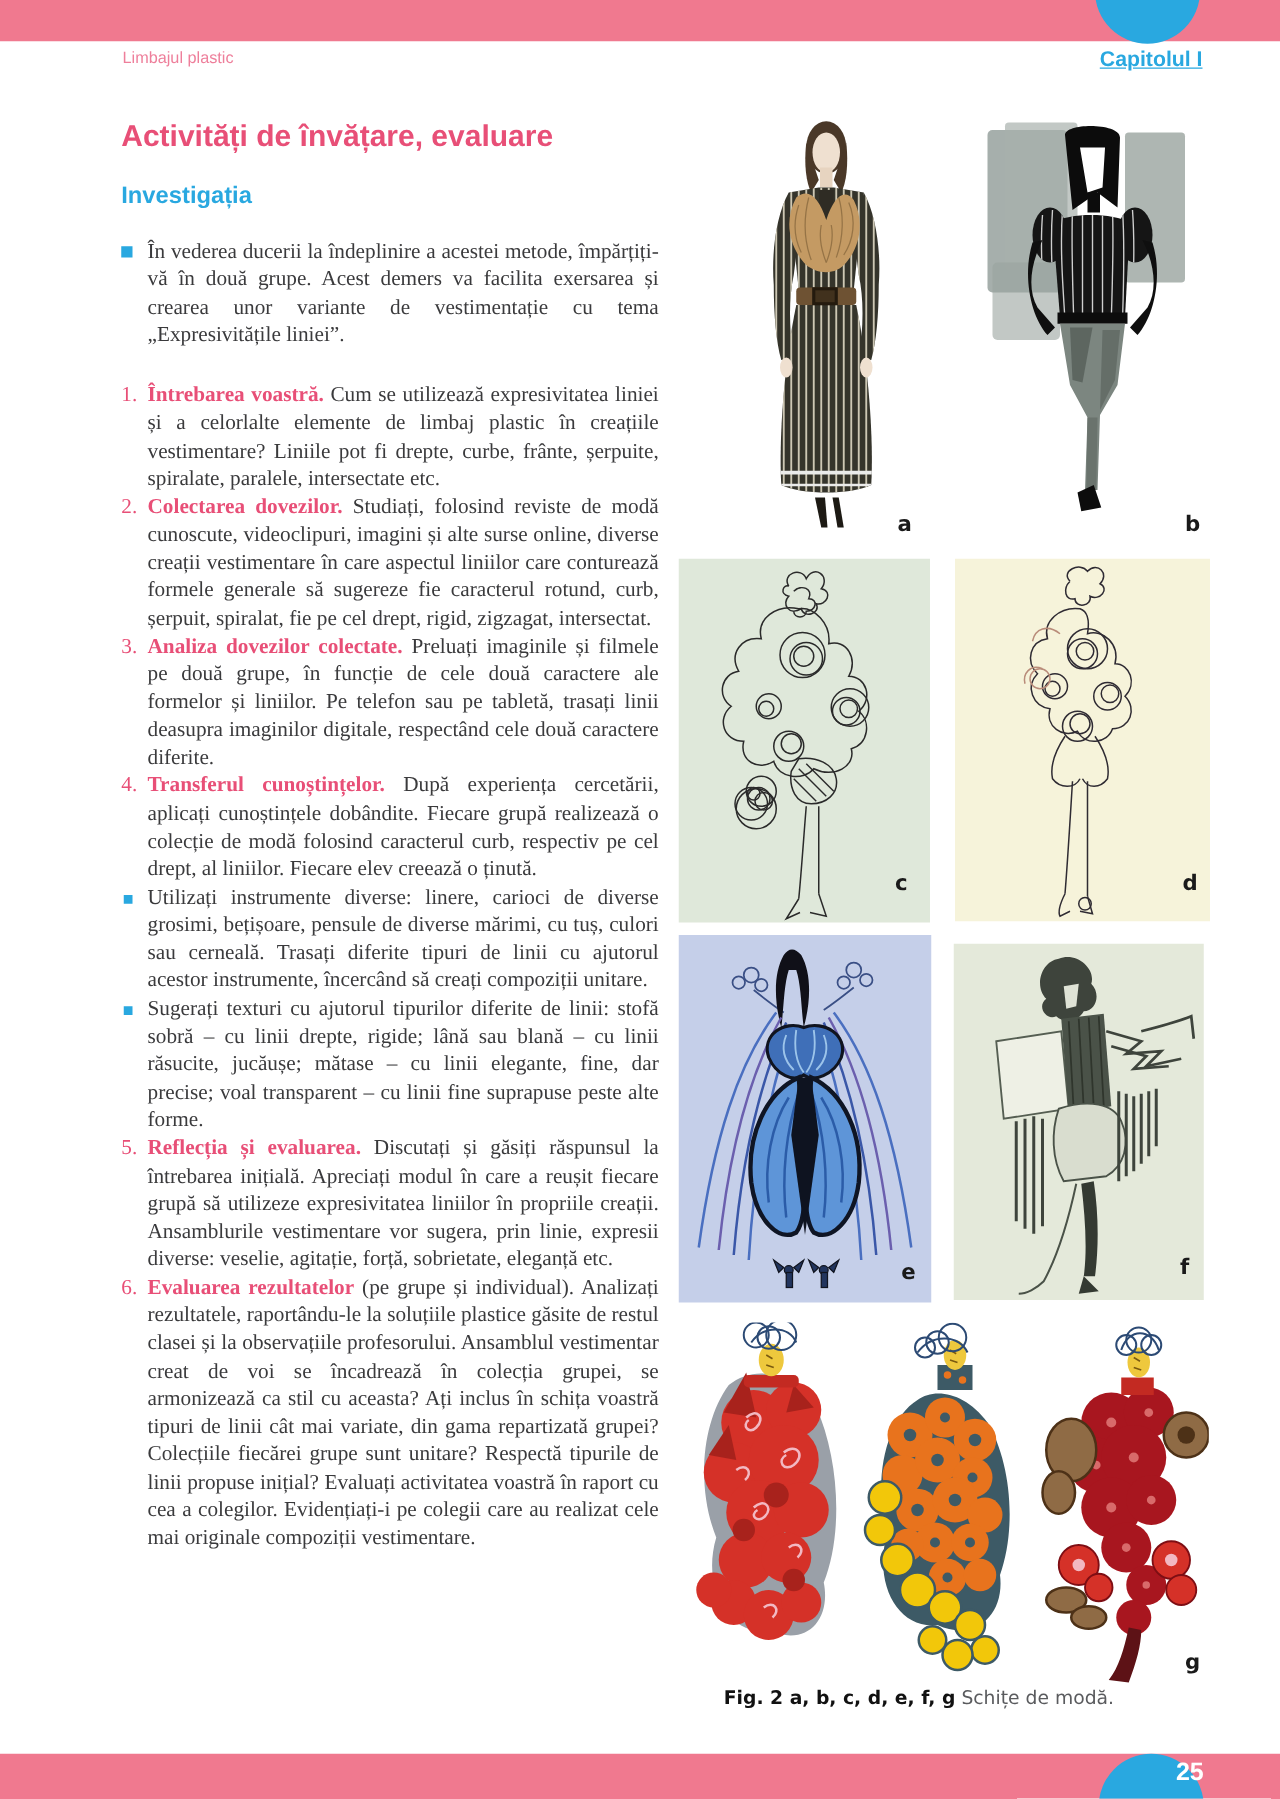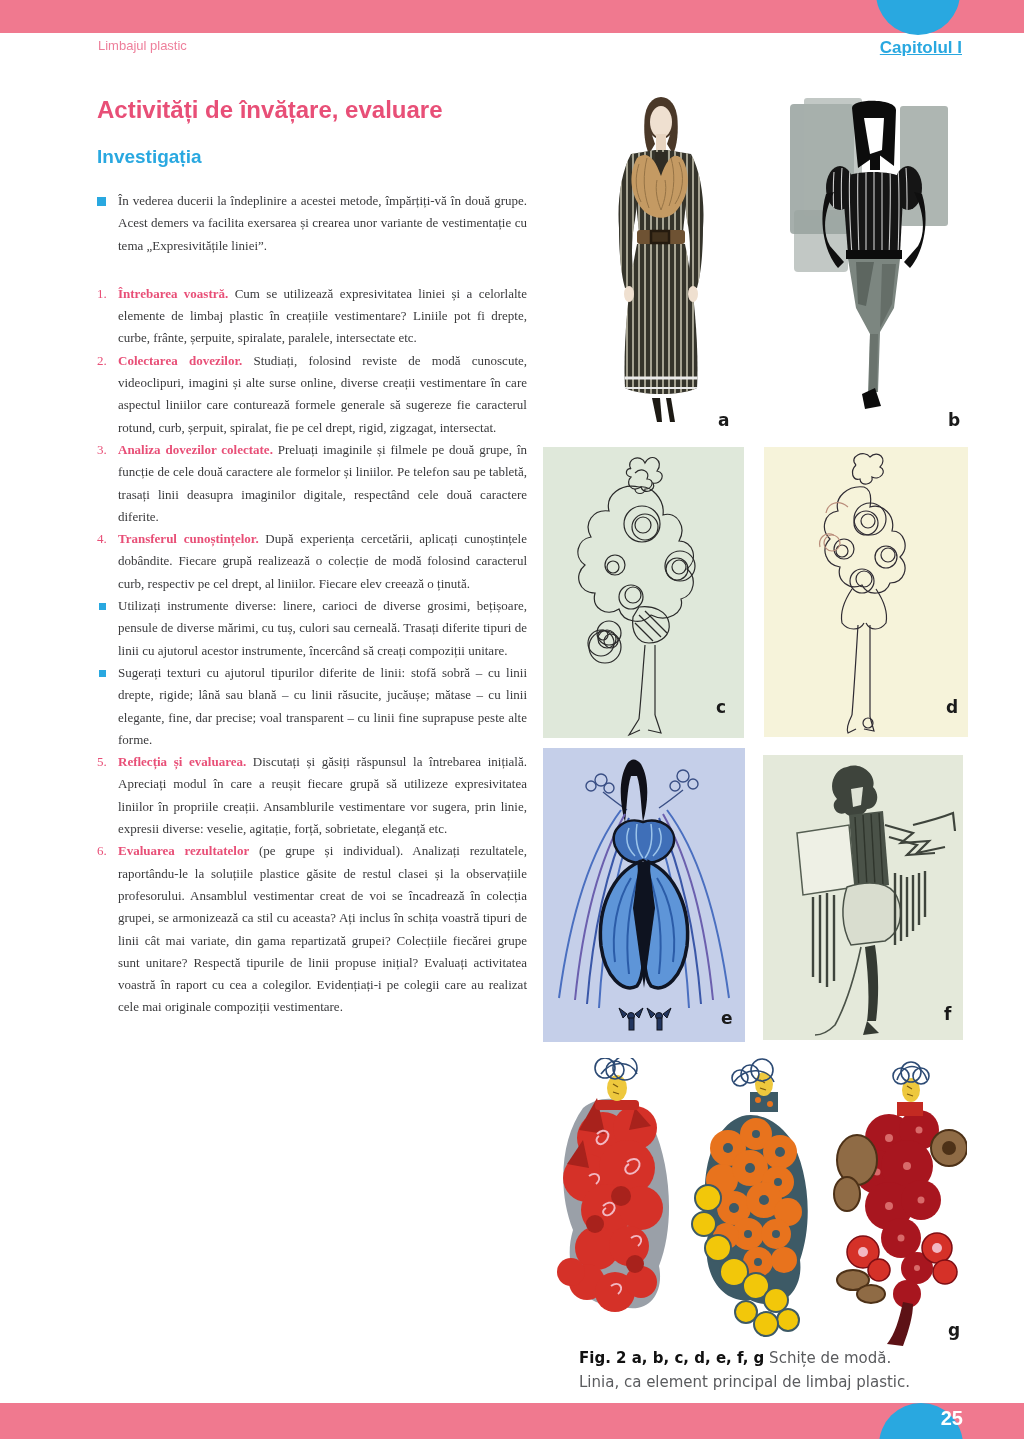--- a/index.html
+++ b/index.html
@@ -24,21 +24,21 @@
             font-family:"Liberation Sans",sans-serif;font-size:13px;}
   .hdr-right{position:absolute;right:62px;top:38px;color:var(--blue-accent);
             font-family:"Liberation Sans",sans-serif;font-size:17px;font-weight:bold;text-decoration:underline;}
   
   .main-title{position:absolute;left:97px;top:96px;color:var(--pink-accent);
             font-family:"Liberation Sans",sans-serif;font-size:24px;font-weight:bold;}
   .sub-title{position:absolute;left:97px;top:146px;color:var(--blue-accent);
             font-family:"Liberation Sans",sans-serif;font-size:19px;font-weight:bold;}
   
   .text-col{position:absolute;left:97px;top:190px;width:430px;color:var(--body-text);
-            font-size:13px;line-height:22.3px;}
+            font-size:17px;line-height:22.3px;}
   .item{display:flex;}
   .item .marker{flex:0 0 21px;}
   .item .body{flex:1;text-align:justify;}
   .intro{margin-bottom:26px;}
   .sq-big{display:inline-block;width:9px;height:9px;background:var(--blue-accent);margin-top:7px;}
   .sq-small{display:inline-block;width:7px;height:7px;background:var(--blue-accent);margin-top:8px;margin-left:2px;}
   .num{color:var(--pink-accent);}
   .lead{color:var(--pink-accent);font-weight:bold;}
   
   .sketch{position:absolute;}
@@ -499,20 +499,19 @@
   <span class="fig-label" style="left:718px;top:410px">a</span>
   <span class="fig-label" style="left:948px;top:410px">b</span>
   <span class="fig-label" style="left:716px;top:697px">c</span>
   <span class="fig-label" style="left:946px;top:697px">d</span>
   <span class="fig-label" style="left:721px;top:1008px">e</span>
   <span class="fig-label" style="left:944px;top:1004px">f</span>
   <span class="fig-label" style="left:948px;top:1320px">g</span>
 
   <div class="caption">
     <div><b>Fig. 2 a, b, c, d, e, f, g</b><span> Schițe de modă.</span></div>
-    <div>Linia, ca element principal de limbaj plastic.</div>
   </div>
 
   <div class="bar-bottom"></div>
   <div class="circle-bottom"></div>
   <div class="page-number">25</div>
 
 </div>
 
 </body></html>

